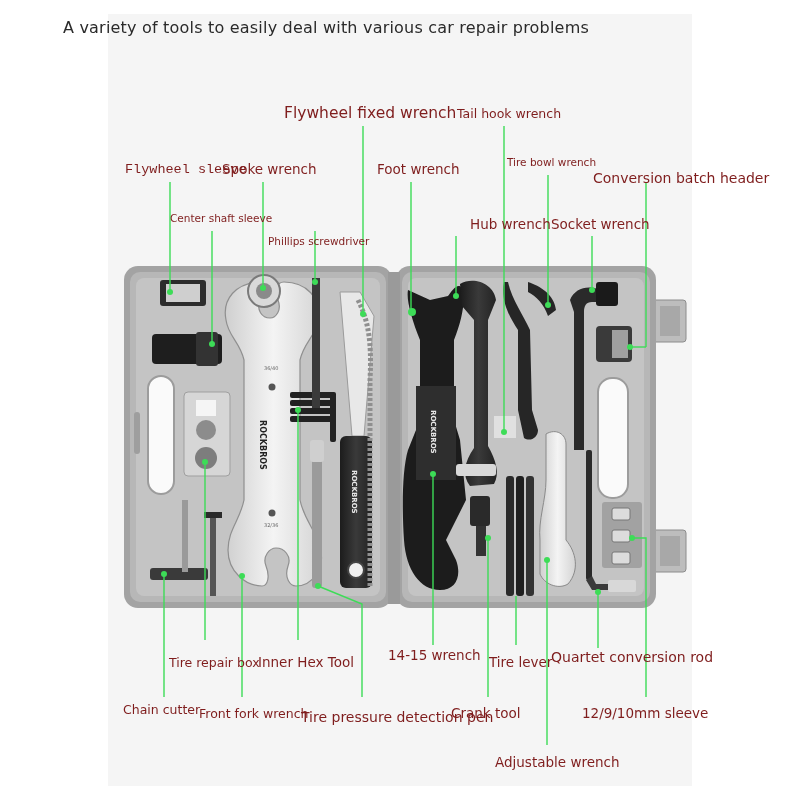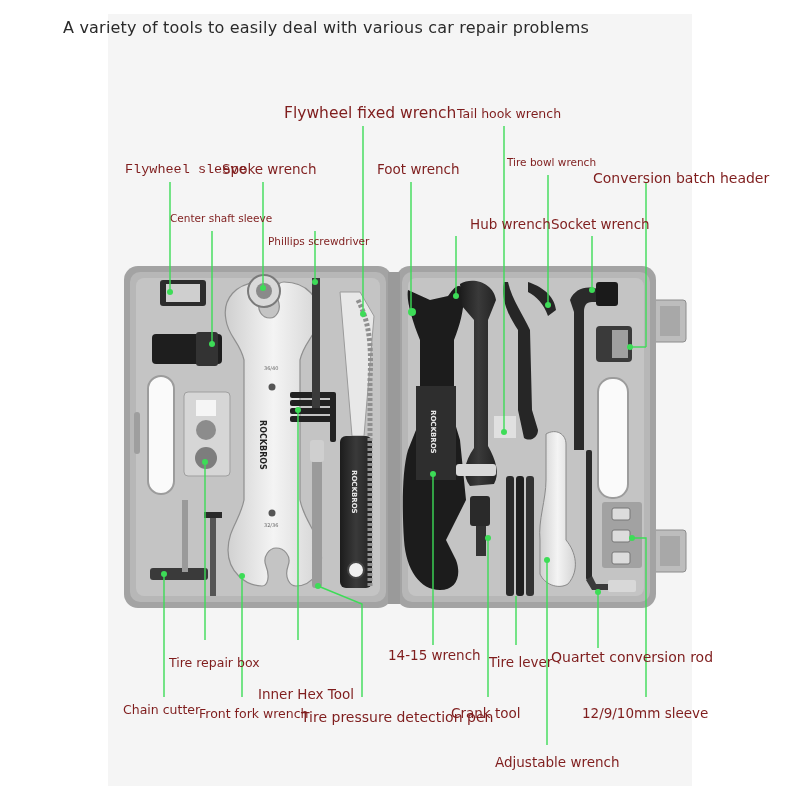--- a/index.html
+++ b/index.html
@@ -225,21 +225,21 @@
 <div class="lbl l" style="left:222px;top:163px;">Spoke wrench</div>
 <div class="lbl l" style="left:377px;top:163px;">Foot wrench</div>
 <div class="lbl s" style="left:507px;top:157px;">Tire bowl wrench</div>
 <div class="lbl xs" style="left:593px;top:171px;">Conversion batch header</div>
 <div class="lbl s" style="left:170px;top:213px;">Center shaft sleeve</div>
 <div class="lbl s" style="left:268px;top:236px;">Phillips screwdriver</div>
 <div class="lbl l" style="left:422px;top:218px;margin-left:48px;">Hub wrench</div>
 <div class="lbl l" style="left:551px;top:218px;">Socket wrench</div>
 
 <div class="lbl m" style="left:169px;top:657px;">Tire repair box</div>
-<div class="lbl l" style="left:258px;top:656px;margin-top:32px;">Inner Hex Tool</div>
+<div class="lbl l" style="left:258px;top:656px;">Inner Hex Tool</div>
 <div class="lbl l" style="left:388px;top:649px;">14-15 wrench</div>
 <div class="lbl l" style="left:489px;top:656px;">Tire lever</div>
 <div class="lbl xs" style="left:551px;top:650px;">Quartet conversion rod</div>
 <div class="lbl m" style="left:123px;top:704px;">Chain cutter</div>
 <div class="lbl m" style="left:199px;top:708px;">Front fork wrench</div>
 <div class="lbl xs" style="left:301px;top:710px;">Tire pressure detection pen</div>
 <div class="lbl l" style="left:451px;top:707px;">Crank tool</div>
 <div class="lbl l" style="left:582px;top:707px;">12/9/10mm sleeve</div>
 <div class="lbl l" style="left:495px;top:756px;">Adjustable wrench</div>
 

